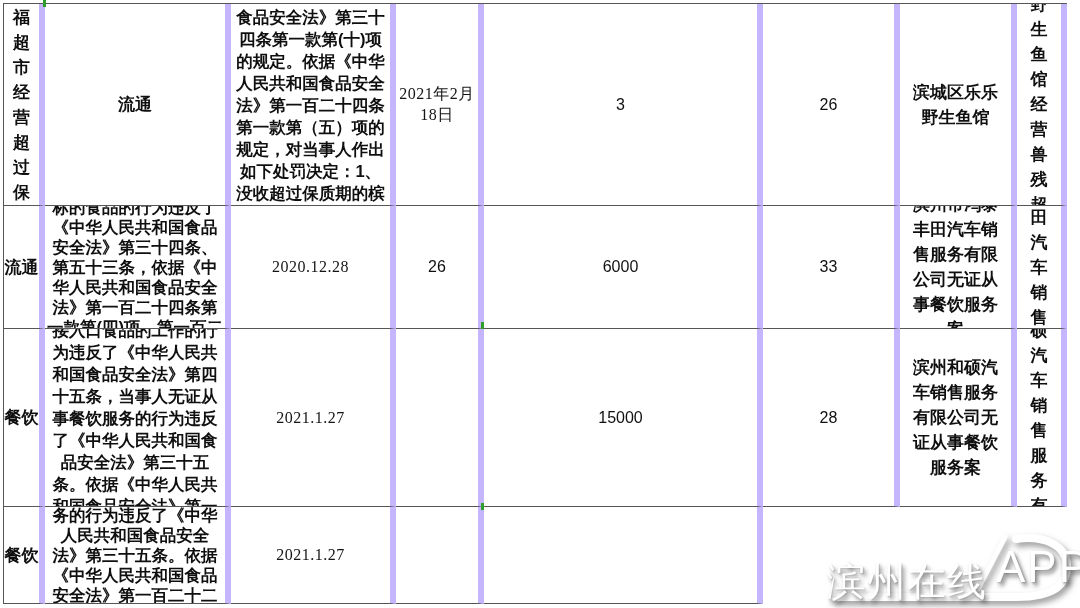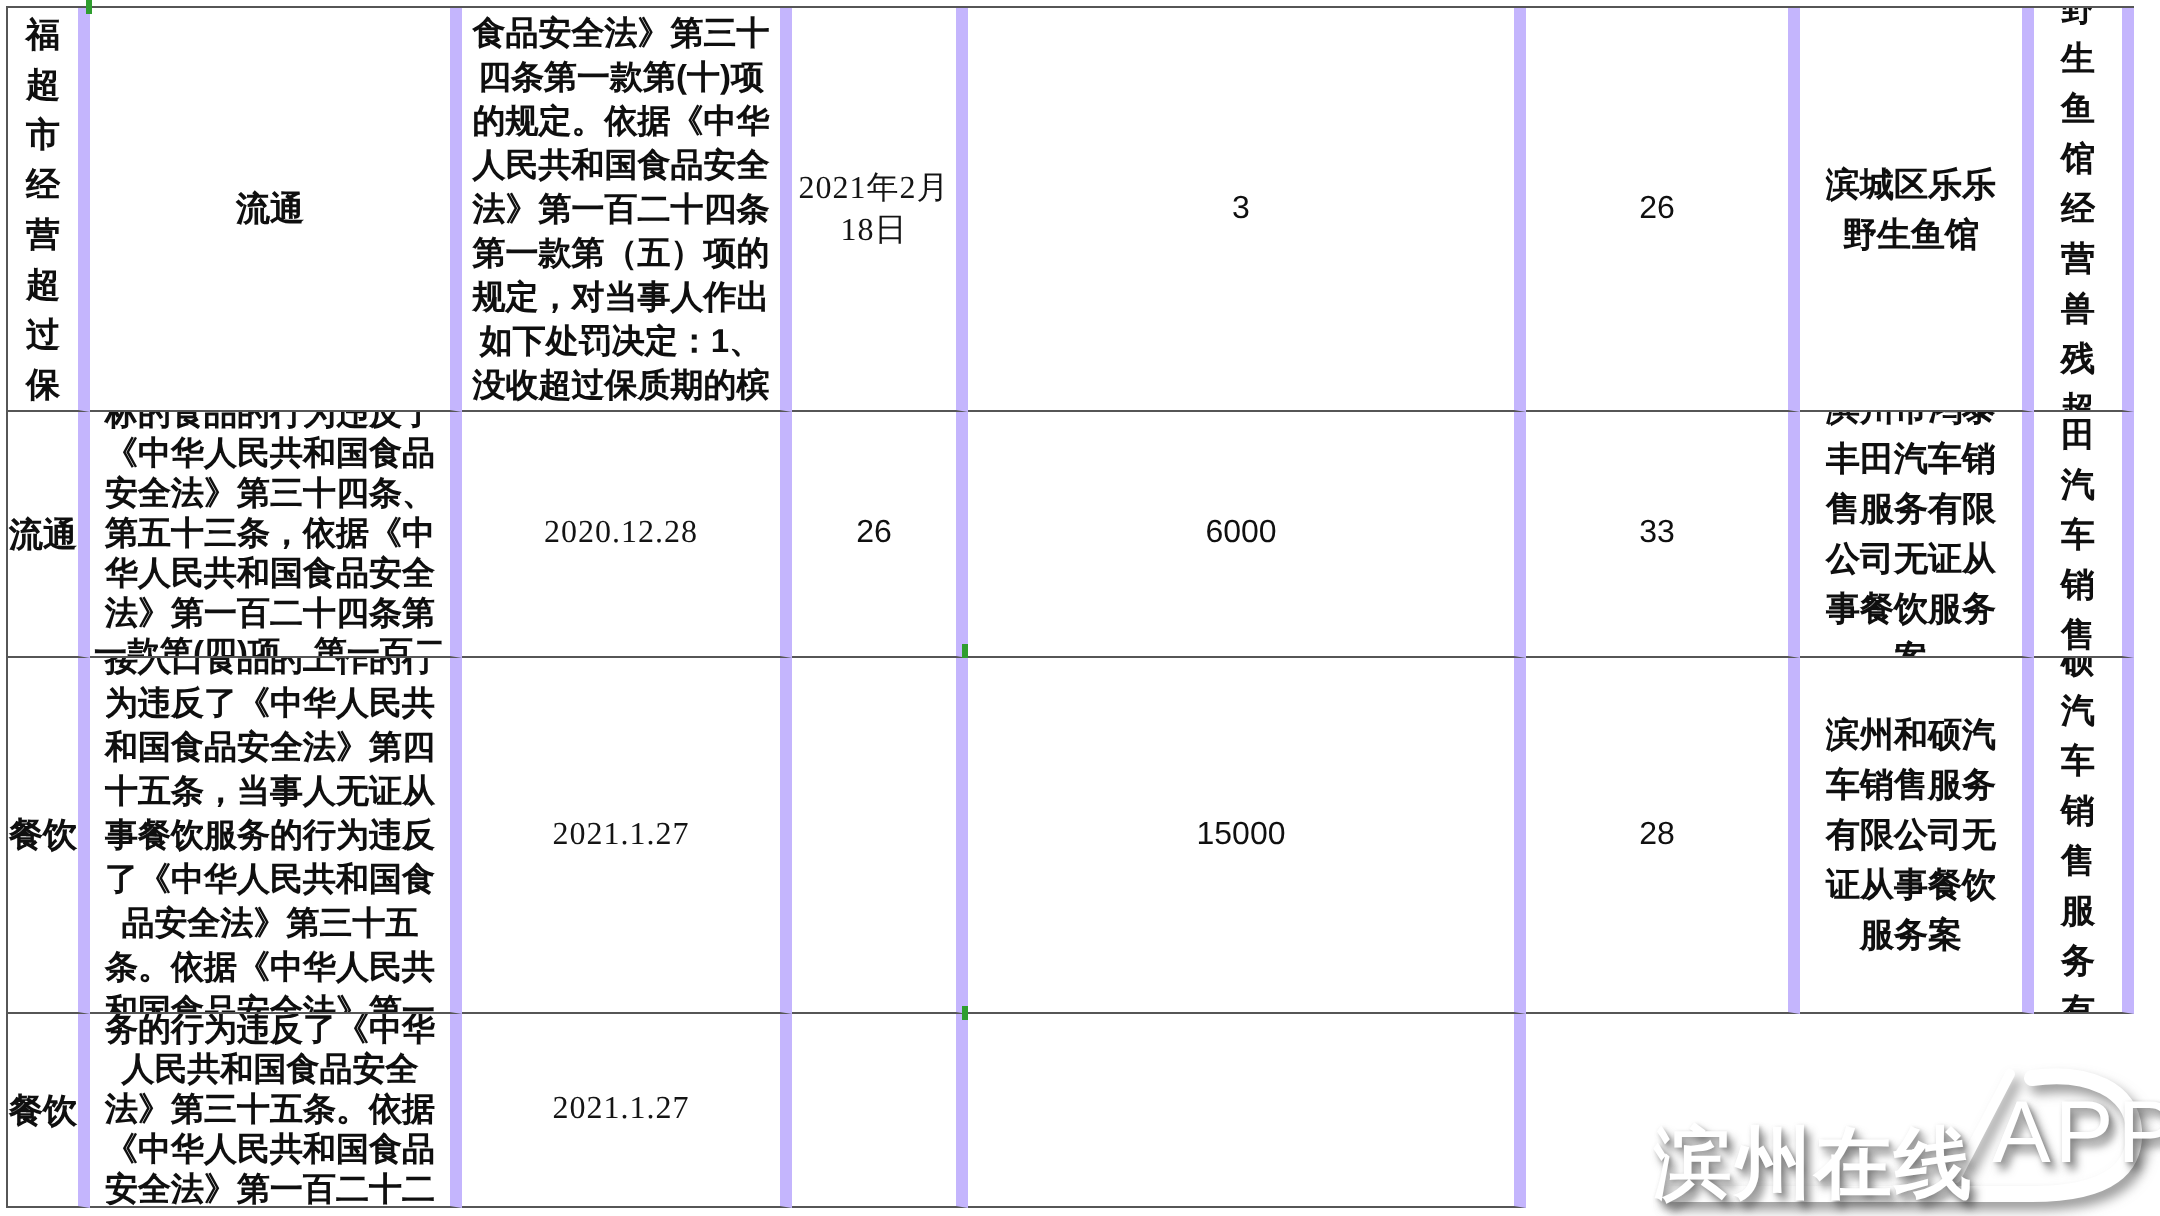--- a/index.html
+++ b/index.html
@@ -24,21 +24,21 @@
   .cat{font-size:17px;font-weight:600;color:#0f0f0f;}
   .det{font-size:16.5px;line-height:22px;font-weight:600;padding:1px 2px;word-break:break-all;color:#0f0f0f;}
   .det-sm{line-height:20px;}
   .date{font-family:"Liberation Serif",serif;font-size:16px;color:#141414;letter-spacing:.5px;}
   .num{font-size:16px;color:#101010;}
   .tick{position:absolute;width:3px;height:7px;background:#2f9e2f;}
   
   .wm{position:absolute;left:818px;top:515px;width:262px;height:93px;pointer-events:none;}
   .wm svg{position:absolute;left:0;top:0;}
   .wm-cn{
-    position:absolute;left:9px;top:40px;font-size:39px;font-weight:700;color:#fff;
+    position:absolute;left:9px;top:40px;font-size:39px;font-weight:400;color:#fff;
     letter-spacing:1px;white-space:nowrap;
     text-shadow:3px 4px 4px rgba(70,70,70,.62),1px 1px 2px rgba(110,110,110,.5);
   }
   .wm-en{
     position:absolute;left:178px;top:27px;font-size:44px;font-weight:500;color:#fff;
     letter-spacing:2px;white-space:nowrap;
     text-shadow:3px 4px 4px rgba(70,70,70,.62),1px 1px 2px rgba(110,110,110,.5);
   }
 </style>
 </head>

